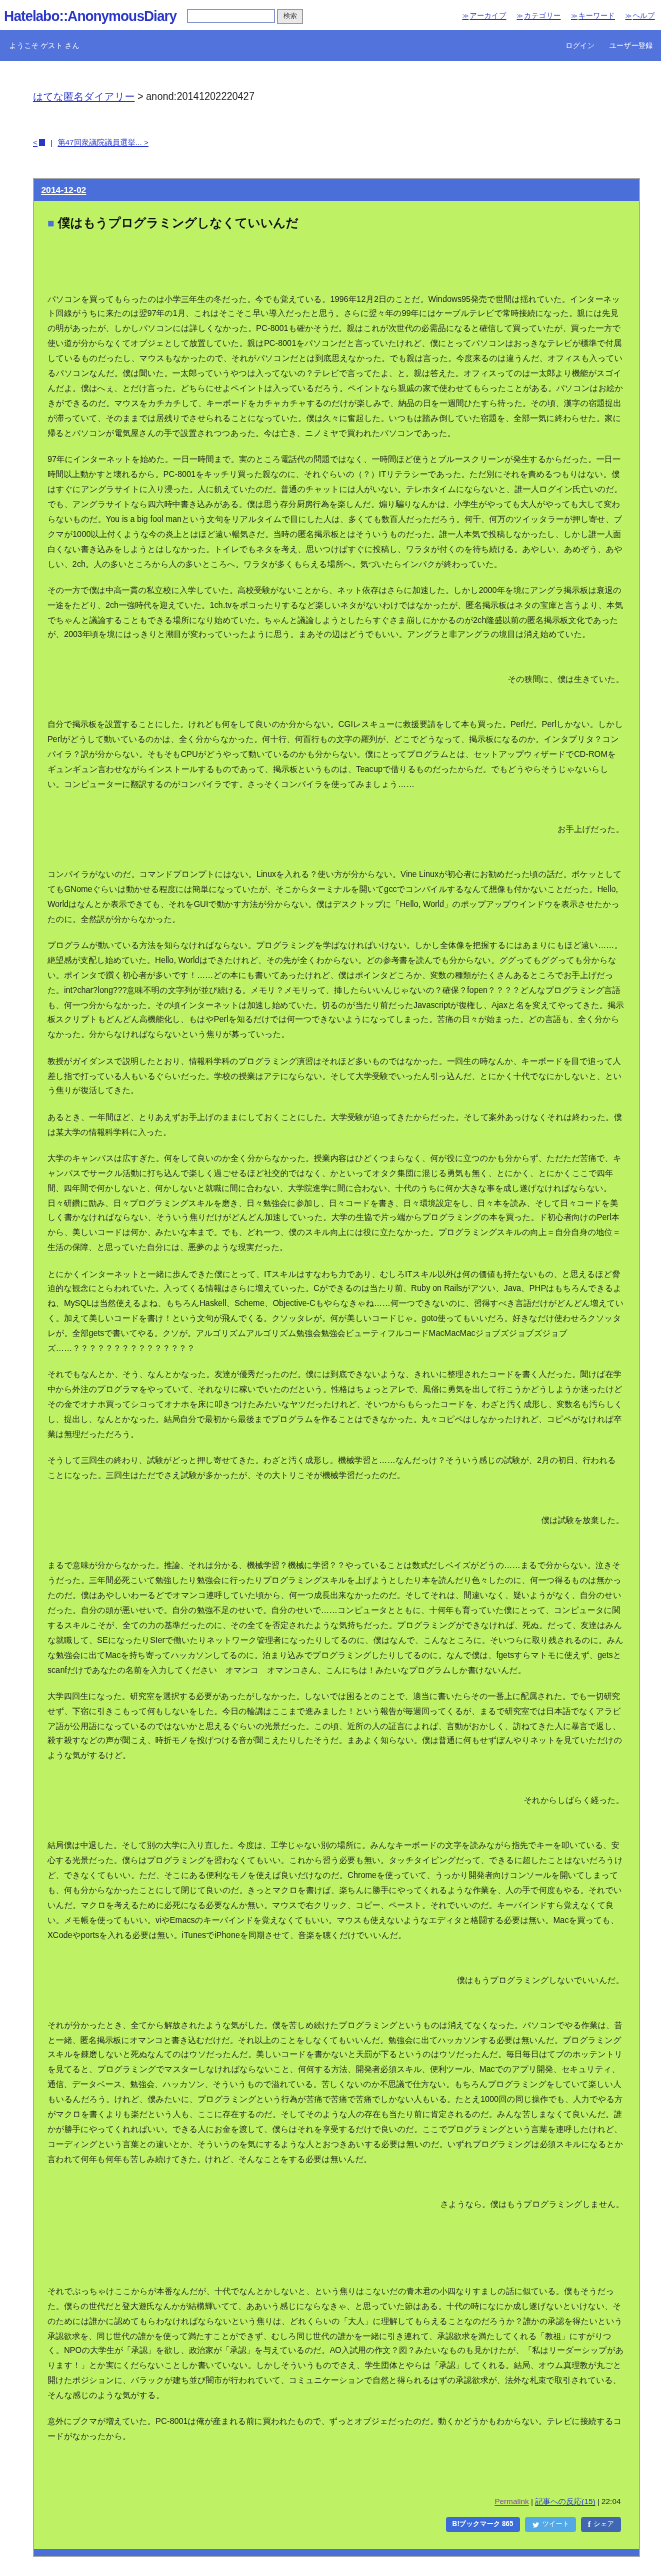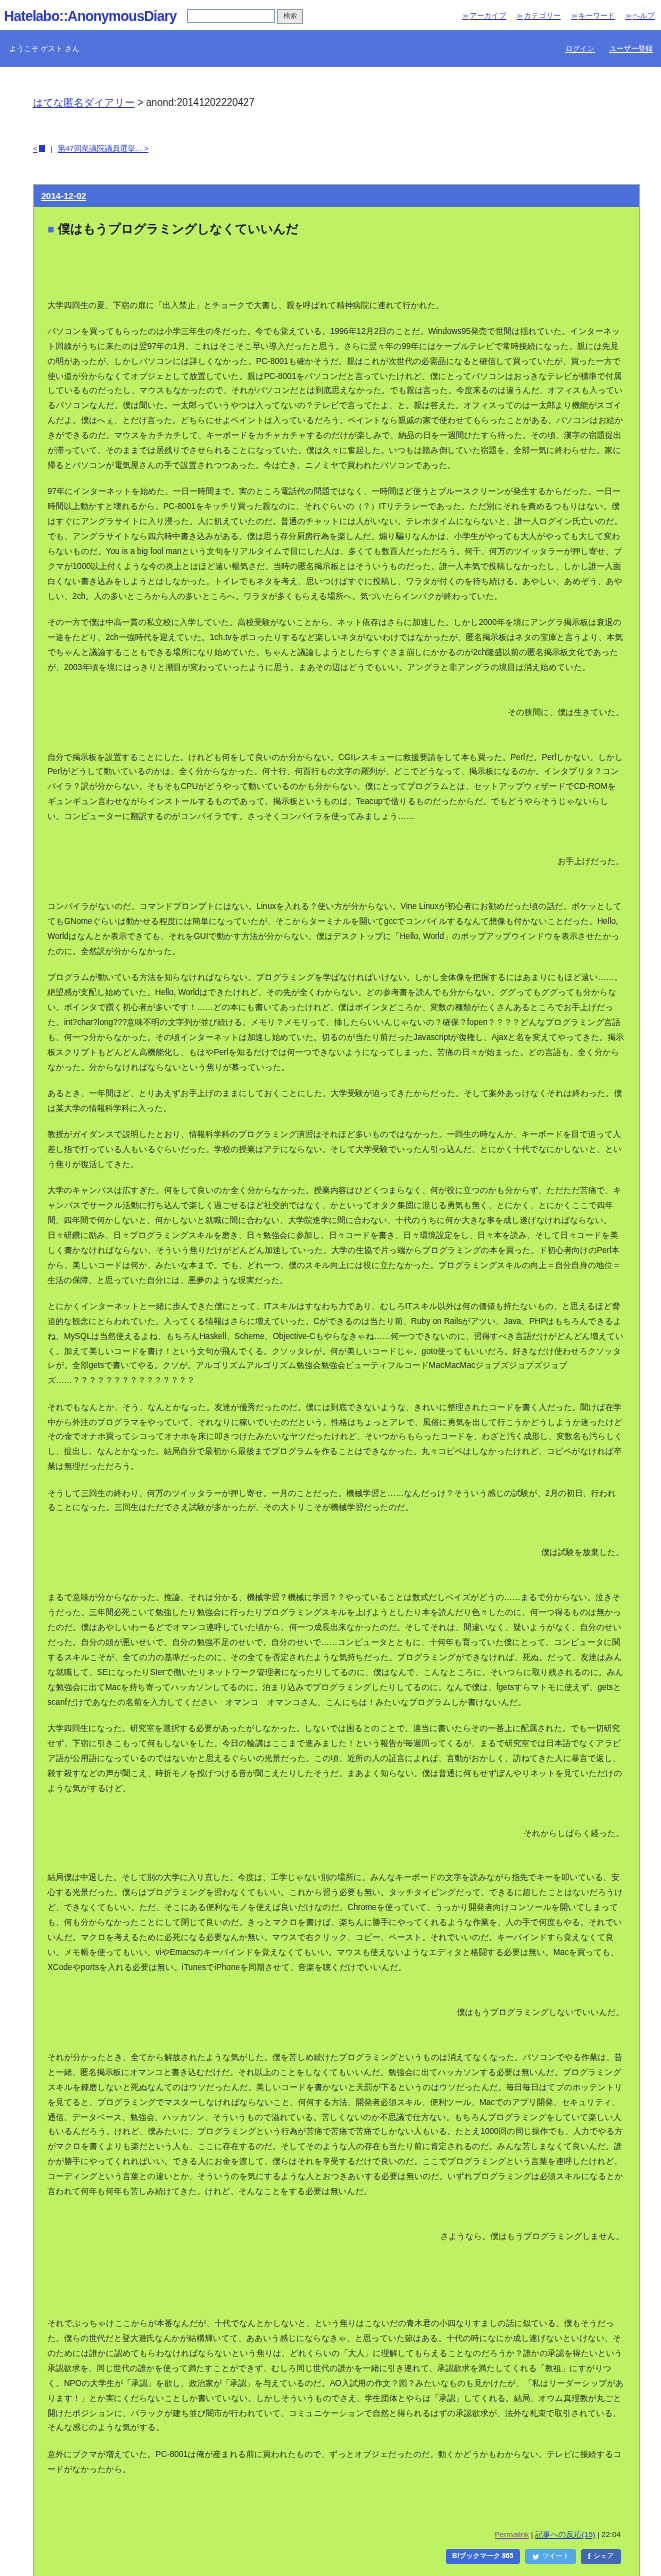--- a/index.html
+++ b/index.html
@@ -14,23 +14,23 @@
   
   .topbar { display:flex; align-items:center; padding:8.2px 7.2px 6.2px 4.1px; }
   .logo { color:#2936c8; font-size:14px; font-weight:bold; letter-spacing:-0.5px; }
   .search-box { margin-left:10.3px; display:flex; align-items:center; }
   .search-input { width:88px; height:14px; border:0.5px solid #8495cc; }
   .search-btn { height:15px; margin-left:2.6px; background:#e9e9e9; border:0.5px solid #9a9a9a; font-size:6.7px; color:#333; padding:0 5.2px; font-family:inherit; }
   .top-nav { margin-left:auto; display:flex; gap:10.3px; font-size:7.2px; }
   .top-nav .nav-item { color:#2635cc; text-decoration:underline; }
   .nav-arrow { color:#5566dd; text-decoration:none; margin-right:1px; font-size:6.2px; }
 
-  .welcome-bar { background:#5273dc; color:#fff; height:37px; display:flex; align-items:center; padding:0 9.3px; font-size:7.2px; }
+  .welcome-bar { background:#5273dc; color:#fff; height:31px; display:flex; align-items:center; padding:0 9.3px; font-size:7.2px; }
   .welcome-bar .right { margin-left:auto; display:flex; gap:14.4px; }
-  .welcome-bar .right a { color:#fff; text-decoration:underline; }
+  .welcome-bar .right a { color:#fff; }
 
   
   .main { margin:0 21.6px 0 33px; }
   .breadcrumb { margin-top:29px; font-size:10px; }
   .breadcrumb a { color:#2635cc; text-decoration:underline; }
   .breadcrumb .cur { color:#222; }
   .pager { margin-top:34px; font-size:7.7px; }
   .pager a { color:#2635cc; text-decoration:underline; }
   .pager-sq { display:inline-block; width:6.7px; height:6.7px; background:#2635cc; vertical-align:-0.5px; margin-left:1px; }
   .pager-sep { margin:0 3.1px; color:#222; }
@@ -99,35 +99,34 @@
 
   <div class="entry-card">
     <div class="entry-date-bar">
       <a>2014-12-02</a>
     </div>
     <div class="entry-body">
       <h1 class="entry-title">
         <a class="anchor-sq">■</a><span>僕はもうプログラミングしなくていいんだ</span>
       </h1>
       <div class="gap-title"></div>
-      <p>大学四回生の夏、下宿の扉に「出入禁止」とチョークで大書し、親を呼ばれて精神病院に連れて行かれた。</p>
       <p>パソコンを買ってもらったのは小学三年生の冬だった。今でも覚えている。1996年12月2日のことだ。Windows95発売で世間は揺れていた。インターネット回線がうちに来たのは翌97年の1月、これはそこそこ早い導入だったと思う。さらに翌々年の99年にはケーブルテレビで常時接続になった。親には先見の明があったが、しかしパソコンには詳しくなかった。PC-8001も確かそうだ。親はこれが次世代の必需品になると確信して買っていたが、買った一方で使い道が分からなくてオブジェとして放置していた。親はPC-8001をパソコンだと言っていたけれど、僕にとってパソコンはおっきなテレビが標準で付属しているものだったし、マウスもなかったので、それがパソコンだとは到底思えなかった。でも親は言った。今度来るのは違うんだ、オフィスも入っているパソコンなんだ。僕は聞いた。一太郎っていうやつは入ってないの？テレビで言ってたよ、と。親は答えた。オフィスってのは一太郎より機能がスゴイんだよ。僕はへぇ、とだけ言った。どちらにせよペイントは入っているだろう。ペイントなら親戚の家で使わせてもらったことがある。パソコンはお絵かきができるのだ。マウスをカチカチして、キーボードをカチャカチャするのだけが楽しみで、納品の日を一週間ひたすら待った。その頃、漢字の宿題提出が滞っていて、そのままでは居残りでさせられることになっていた。僕は久々に奮起した。いつもは踏み倒していた宿題を、全部一気に終わらせた。家に帰るとパソコンが電気屋さんの手で設置されつつあった。今は亡き、ニノミヤで買われたパソコンであった。</p>
       <p>97年にインターネットを始めた。一日一時間まで。実のところ電話代の問題ではなく、一時間ほど使うとブルースクリーンが発生するからだった。一日一時間以上動かすと壊れるから。PC-8001をキッチリ買った親なのに、それぐらいの（？）ITリテラシーであった。ただ別にそれを責めるつもりはない。僕はすぐにアングラサイトに入り浸った。人に飢えていたのだ。普通のチャットには人がいない。テレホタイムにならないと、誰一人ログイン氏亡いのだ。でも、アングラサイトなら四六時中書き込みがある。僕は思う存分厨房行為を楽しんだ。煽り騙りなんかは、小学生がやっても大人がやっても大して変わらないものだ。You is a big fool manという文句をリアルタイムで目にした人は、多くても数百人だっただろう。何千、何万のツイッタラーが押し寄せ、ブクマが1000以上付くような今の炎上とはほど遠い暢気さだ。当時の匿名掲示板とはそういうものだった。誰一人本気で投稿しなかったし、しかし誰一人面白くない書き込みをしようとはしなかった。トイレでもネタを考え、思いつけばすぐに投稿し、ワラタが付くのを待ち続ける。あやしい、あめぞう、あやしい、2ch。人の多いところから人の多いところへ。ワラタが多くもらえる場所へ。気づいたらインパクが終わっていた。</p>
       <p>その一方で僕は中高一貫の私立校に入学していた。高校受験がないことから、ネット依存はさらに加速した。しかし2000年を境にアングラ掲示板は衰退の一途をたどり、2ch一強時代を迎えていた。1ch.tvをボコったりするなど楽しいネタがないわけではなかったが、匿名掲示板はネタの宝庫と言うより、本気でちゃんと議論することもできる場所になり始めていた。ちゃんと議論しようとしたらすぐさま崩しにかかるのが2ch隆盛以前の匿名掲示板文化であったが、2003年頃を境にはっきりと潮目が変わっていったように思う。まあその辺はどうでもいい。アングラと非アングラの境目は消え始めていた。</p>
       <p class="standalone">その狭間に、僕は生きていた。</p>
       <p>自分で掲示板を設置することにした。けれども何をして良いのか分からない。CGIレスキューに救援要請をして本も買った。Perlだ。Perlしかない。しかしPerlがどうして動いているのかは、全く分からなかった。何十行、何百行もの文字の羅列が、どこでどうなって、掲示板になるのか。インタプリタ？コンパイラ？訳が分からない。そもそもCPUがどうやって動いているのかも分からない。僕にとってプログラムとは、セットアップウィザードでCD-ROMをギュンギュン言わせながらインストールするものであって、掲示板というものは、Teacupで借りるものだったからだ。でもどうやらそうじゃないらしい。コンピューターに翻訳するのがコンパイラです。さっそくコンパイラを使ってみましょう……</p>
       <p class="standalone">お手上げだった。</p>
       <p>コンパイラがないのだ。コマンドプロンプトにはない。Linuxを入れる？使い方が分からない。Vine Linuxが初心者にお勧めだった頃の話だ。ボケッとしててもGNomeぐらいは動かせる程度には簡単になっていたが、そこからターミナルを開いてgccでコンパイルするなんて想像も付かないことだった。Hello, Worldはなんとか表示できても、それをGUIで動かす方法が分からない。僕はデスクトップに「Hello, World」のポップアップウインドウを表示させたかったのに。全然訳が分からなかった。</p>
       <p>プログラムが動いている方法を知らなければならない。プログラミングを学ばなければいけない。しかし全体像を把握するにはあまりにもほど遠い……。絶望感が支配し始めていた。Hello, Worldはできたけれど、その先が全くわからない。どの参考書を読んでも分からない。ググってもググっても分からない。ポインタで躓く初心者が多いです！……どの本にも書いてあったけれど、僕はポインタどころか、変数の種類がたくさんあるところでお手上げだった。int?char?long???意味不明の文字列が並び続ける。メモリ？メモリって、挿したらいいんじゃないの？確保？fopen？？？？どんなプログラミング言語も、何一つ分からなかった。その頃インターネットは加速し始めていた。切るのが当たり前だったJavascriptが復権し、Ajaxと名を変えてやってきた。掲示板スクリプトもどんどん高機能化し、もはやPerlを知るだけでは何一つできないようになってしまった。苦痛の日々が始まった。どの言語も、全く分からなかった。分からなければならないという焦りが募っていった。</p>
+      <p>教授がガイダンスで説明したとおり、情報科学科のプログラミング演習はそれほど多いものではなかった。一回生の時なんか、キーボードを目で追って人差し指で打っている人もいるぐらいだった。学校の授業はアテにならない。そして大学受験でいったん引っ込んだ、とにかく十代でなにかしないと、という焦りが復活してきた。</p>
       <p>あるとき、一年間ほど、とりあえずお手上げのままにしておくことにした。大学受験が迫ってきたからだった。そして案外あっけなくそれは終わった。僕は某大学の情報科学科に入った。</p>
-      <p>教授がガイダンスで説明したとおり、情報科学科のプログラミング演習はそれほど多いものではなかった。一回生の時なんか、キーボードを目で追って人差し指で打っている人もいるぐらいだった。学校の授業はアテにならない。そして大学受験でいったん引っ込んだ、とにかく十代でなにかしないと、という焦りが復活してきた。</p>
       <p>大学のキャンパスは広すぎた。何をして良いのか全く分からなかった。授業内容はひどくつまらなく、何が役に立つのかも分からず、ただただ苦痛で、キャンパスでサークル活動に打ち込んで楽しく過ごせるほど社交的ではなく、かといってオタク集団に混じる勇気も無く、とにかく、とにかくここで四年間、四年間で何かしないと、何かしないと就職に間に合わない、大学院進学に間に合わない、十代のうちに何か大きな事を成し遂げなければならない。日々研鑽に励み、日々プログラミングスキルを磨き、日々勉強会に参加し、日々コードを書き、日々環境設定をし、日々本を読み、そして日々コードを美しく書かなければならない、そういう焦りだけがどんどん加速していった。大学の生協で片っ端からプログラミングの本を買った。ド初心者向けのPerl本から、美しいコードは何か、みたいな本まで。でも、どれ一つ、僕のスキル向上には役に立たなかった。プログラミングスキルの向上＝自分自身の地位＝生活の保障、と思っていた自分には、悪夢のような現実だった。</p>
       <p>とにかくインターネットと一緒に歩んできた僕にとって、ITスキルはすなわち力であり、むしろITスキル以外は何の価値も持たないもの、と思えるほど脅迫的な観念にとらわれていた。入ってくる情報はさらに増えていった。Cができるのは当たり前、Ruby on Railsがアツい、Java、PHPはもちろんできるよね、MySQLは当然使えるよね、もちろんHaskell、Scheme、Objective-Cもやらなきゃね……何一つできないのに、習得すべき言語だけがどんどん増えていく。加えて美しいコードを書け！という文句が飛んでくる。クソッタレが。何が美しいコードじゃ。goto使ってもいいだろ。好きなだけ使わせろクソッタレが。全部getsで書いてやる。クソが。アルゴリズムアルゴリズム勉強会勉強会ビューティフルコードMacMacMacジョブズジョブズジョブズ……？？？？？？？？？？？？？？？</p>
       <p>それでもなんとか、そう、なんとかなった。友達が優秀だったのだ。僕には到底できないような、きれいに整理されたコードを書く人だった。聞けば在学中から外注のプログラマをやっていて、それなりに稼いでいたのだという。性格はちょっとアレで、風俗に勇気を出して行こうかどうしようか迷ったけどその金でオナホ買ってシコってオナホを床に叩きつけたみたいなヤツだったけれど、そいつからもらったコードを、わざと汚く成形し、変数名も汚らしくし、提出し、なんとかなった。結局自分で最初から最後までプログラムを作ることはできなかった。丸々コピペはしなかったけれど、コピペがなければ卒業は無理だっただろう。</p>
-      <p>そうして三回生の終わり、何万のツイッタラーが押し寄せ。一月のことだった。機械学習と……なんだっけ？そういう感じの試験が、2月の初日、行われることになった。三回生はただでさえ試験が多かったが、その大トリこそが機械学習だったのだ。</p>
+      <p>そうして三回生の終わり、試験がどっと押し寄せてきた。わざと汚く成形し。機械学習と……なんだっけ？そういう感じの試験が、2月の初日、行われることになった。三回生はただでさえ試験が多かったが、その大トリこそが機械学習だったのだ。</p>
       <p class="standalone">僕は試験を放棄した。</p>
       <p>まるで意味が分からなかった。推論、それは分かる、機械学習？機械に学習？？やっていることは数式だしベイズがどうの……まるで分からない。泣きそうだった。三年間必死こいて勉強したり勉強会に行ったりプログラミングスキルを上げようとしたり本を読んだり色々したのに、何一つ得るものは無かったのだ。僕はあやしいわーるどでオマンコ連呼していた頃から、何一つ成長出来なかったのだ。そしてそれは、間違いなく、疑いようがなく、自分のせいだった。自分の頭が悪いせいで。自分の勉強不足のせいで。自分のせいで……コンピュータとともに、十何年も育っていた僕にとって、コンピュータに関するスキルこそが、全ての力の基準だったのに、その全てを否定されたような気持ちだった。プログラミングができなければ、死ぬ。だって、友達はみんな就職して、SEになったりSIerで働いたりネットワーク管理者になったりしてるのに、僕はなんで、こんなところに。そいつらに取り残されるのに。みんな勉強会に出てMacを持ち寄ってハッカソンしてるのに。泊まり込みでプログラミングしたりしてるのに。なんで僕は、fgetsすらマトモに使えず、getsとscanfだけであなたの名前を入力してください　オマンコ　オマンコさん、こんにちは！みたいなプログラムしか書けないんだ。</p>
       <p>大学四回生になった。研究室を選択する必要があったがしなかった。しないでは困るとのことで、適当に書いたらその一番上に配属された。でも一切研究せず、下宿に引きこもって何もしないをした。今日の輪講はここまで進みました！という報告が毎週回ってくるが、まるで研究室では日本語でなくアラビア語が公用語になっているのではないかと思えるぐらいの光景だった。この頃、近所の人の証言によれば、言動がおかしく、訪ねてきた人に暴言で返し、殺す殺すなどの声が聞こえ、時折モノを投げつける音が聞こえたりしたそうだ。まあよく知らない。僕は普通に何もせずぼんやりネットを見ていただけのような気がするけど。</p>
       <p class="standalone">それからしばらく経った。</p>
       <p>結局僕は中退した。そして別の大学に入り直した。今度は、工学じゃない別の場所に。みんなキーボードの文字を読みながら指先でキーを叩いている、安心する光景だった。僕らはプログラミングを習わなくてもいい。これから習う必要も無い。タッチタイピングだって、できるに超したことはないだろうけど、できなくてもいい。ただ、そこにある便利なモノを使えば良いだけなのだ。Chromeを使っていて、うっかり開発者向けコンソールを開いてしまっても、何も分からなかったことにして閉じて良いのだ。きっとマクロを書けば、楽ちんに勝手にやってくれるような作業を、人の手で何度もやる。それでいいんだ。マクロを考えるために必死になる必要なんか無い。マウスで右クリック、コピー、ペースト。それでいいのだ。キーバインドすら覚えなくて良い。メモ帳を使ってもいい。viやEmacsのキーバインドを覚えなくてもいい。マウスも使えないようなエディタと格闘する必要は無い。Macを買っても、XCodeやportsを入れる必要は無い。iTunesでiPhoneを同期させて、音楽を聴くだけでいいんだ。</p>
       <p class="standalone">僕はもうプログラミングしないでいいんだ。</p>
       <p>それが分かったとき、全てから解放されたような気がした。僕を苦しめ続けたプログラミングというものは消えてなくなった。パソコンでやる作業は、昔と一緒、匿名掲示板にオマンコと書き込むだけだ。それ以上のことをしなくてもいいんだ。勉強会に出てハッカソンする必要は無いんだ。プログラミングスキルを錬磨しないと死ぬなんてのはウソだったんだ。美しいコードを書かないと天罰が下るというのはウソだったんだ。毎日毎日はてブのホッテントリを見てると、プログラミングでマスターしなければならないこと、何何する方法、開発者必須スキル、便利ツール、Macでのアプリ開発、セキュリティ、通信、データベース、勉強会、ハッカソン、そういうもので溢れている。苦しくないのか不思議で仕方ない。もちろんプログラミングをしていて楽しい人もいるんだろう。けれど、僕みたいに、プログラミングという行為が苦痛で苦痛で苦痛でしかない人もいる。たとえ1000回の同じ操作でも、人力でやる方がマクロを書くよりも楽だという人も、ここに存在するのだ。そしてそのような人の存在も当たり前に肯定されるのだ。みんな苦しまなくて良いんだ。誰かが勝手にやってくれればいい。できる人にお金を渡して、僕らはそれを享受するだけで良いのだ。ここでプログラミングという言葉を連呼したけれど、コーディングという言葉との違いとか、そういうのを気にするような人とおつきあいする必要は無いのだ。いずれプログラミングは必須スキルになるとか言われて何年も何年も苦しみ続けてきた。けれど、そんなことをする必要は無いんだ。</p>
       <p class="standalone">さようなら。僕はもうプログラミングしません。</p>
       <p class="gap-before">それでぶっちゃけここからが本番なんだが、十代でなんとかしないと、という焦りはこないだの青木君の小四なりすましの話に似ている。僕もそうだった。僕らの世代だと登大遊氏なんかが結構輝いてて、ああいう感じにならなきゃ、と思っていた節はある。十代の時になにか成し遂げないといけない、そのためには誰かに認めてもらわなければならないという焦りは、どれくらいの「大人」に理解してもらえることなのだろうか？誰かの承認を得たいという承認欲求を、同じ世代の誰かを使って満たすことができず、むしろ同じ世代の誰かを一緒に引き連れて、承認欲求を満たしてくれる「教祖」にすがりつく。NPOの大学生が「承認」を欲し、政治家が「承認」を与えているのだ。AO入試用の作文？図？みたいなものも見かけたが、「私はリーダーシップがあります！」とか実にくだらないことしか書いていない。しかしそういうものでさえ、学生団体とやらは「承認」してくれる。結局、オウム真理教が丸ごと開けたポジションに、バラックが建ち並び闇市が行われていて、コミュニケーションで自然と得られるはずの承認欲求が、法外な札束で取引されている、そんな感じのような気がする。</p>
       <p>意外にブクマが増えていた。PC-8001は俺が産まれる前に買われたもので、ずっとオブジェだったのだ。動くかどうかもわからない。テレビに接続するコードがなかったから。</p>

